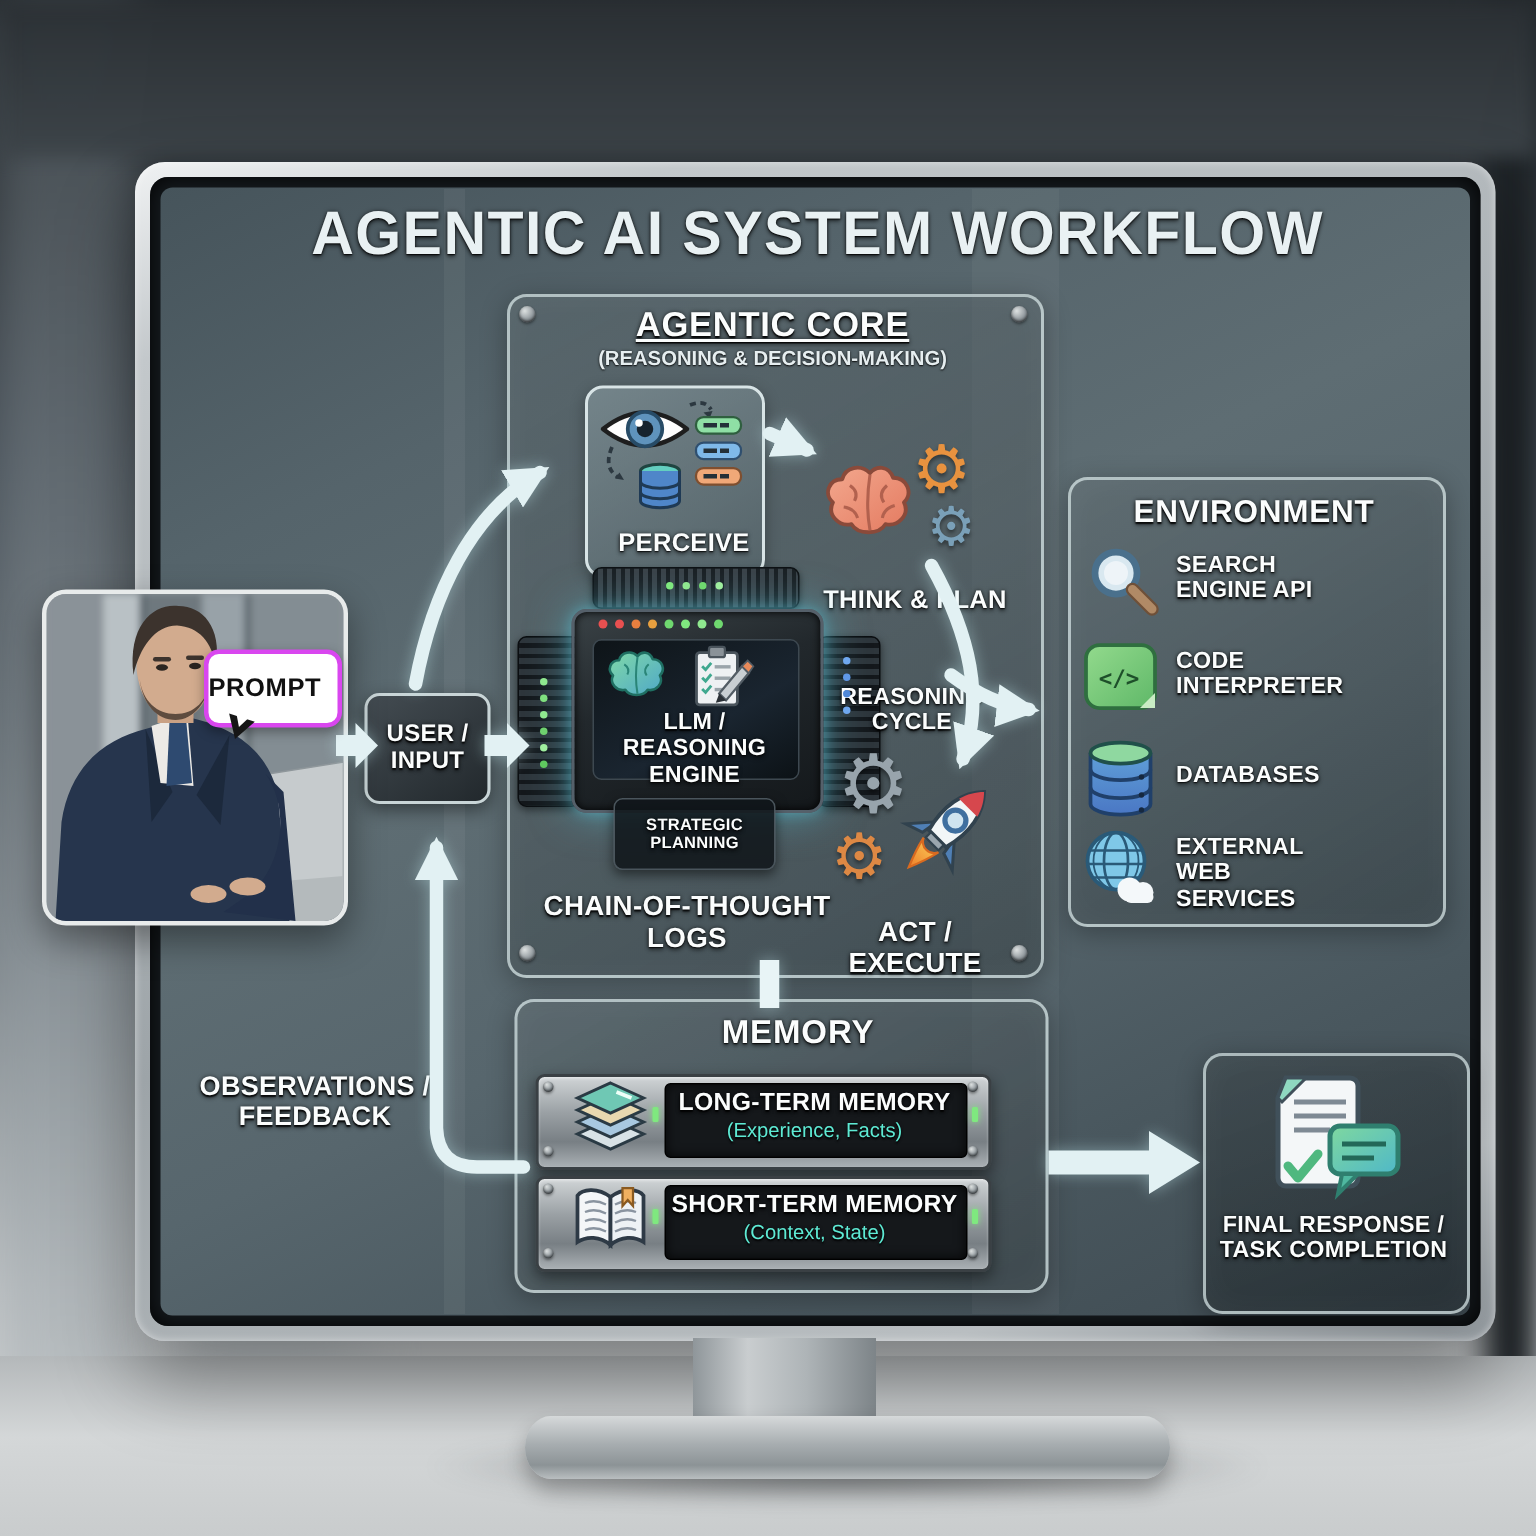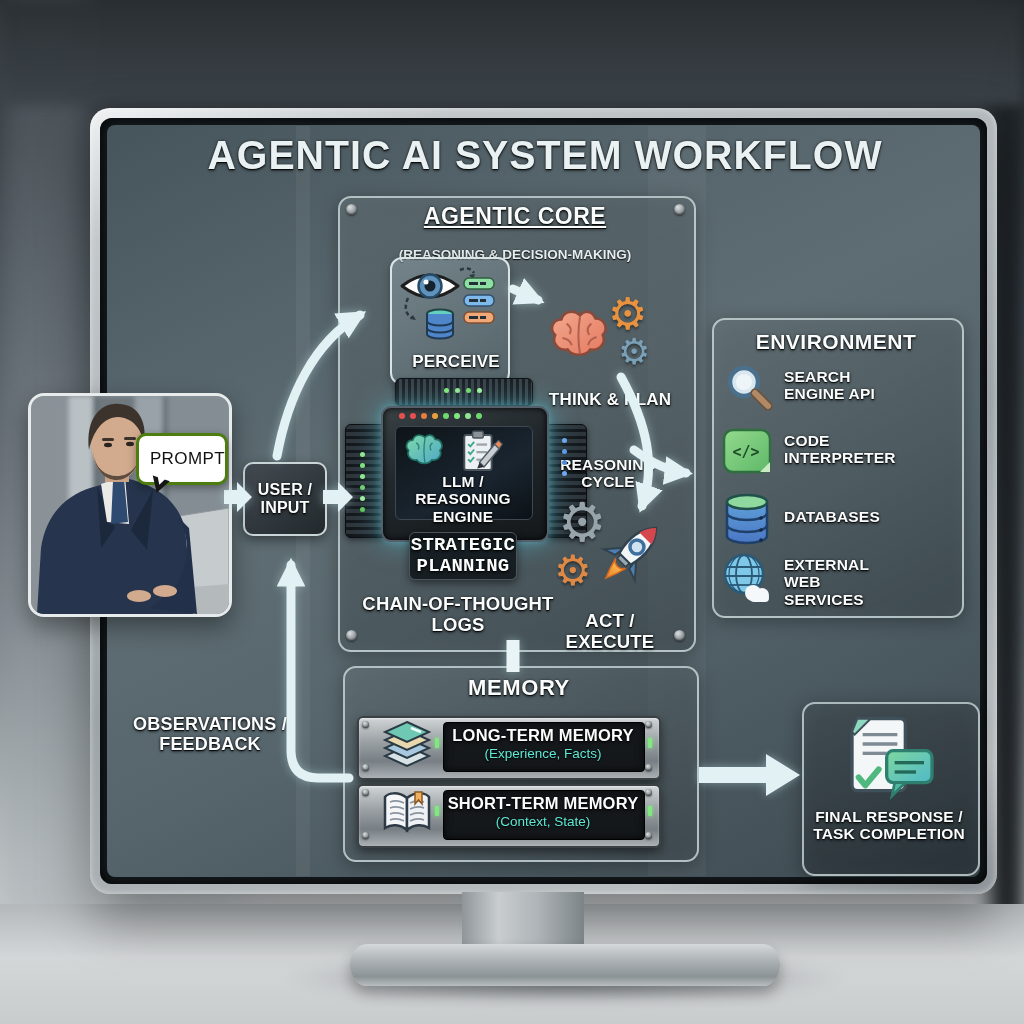--- a/index.html
+++ b/index.html
@@ -51,35 +51,35 @@
   .final-panel{left:802px;top:702px;width:174px;height:170px;
     background:linear-gradient(160deg,rgba(58,68,72,.55),rgba(26,34,38,.62));}
   .screw{width:11px;height:11px;border-radius:50%;
     background:radial-gradient(circle at 35% 30%,#dce0e0,#8d959a 60%,#575f64);
     box-shadow:inset 0 -1px 2px rgba(0,0,0,.6),0 1px 2px rgba(0,0,0,.45);}
   .screw.sm{width:7px;height:7px;}
 
   
   .photo{left:28px;top:393px;width:198px;height:218px;border-radius:16px;border:3px solid #e8ebeb;
     overflow:hidden;box-shadow:0 10px 24px rgba(0,0,0,.4);background:#8a9298;}
-  .bubble{left:136px;top:433px;width:86px;height:46px;background:#ffffff;border:3px solid #4d7c0f;border-radius:10px;
-    display:flex;align-items:center;justify-content:flex-end;font-size:17px;font-weight:normal;color:#111;letter-spacing:.4px;
+  .bubble{left:136px;top:433px;width:86px;height:46px;background:#ffffff;border:3px solid #d946ef;border-radius:10px;
+    display:flex;align-items:center;justify-content:flex-start;font-size:17px;font-weight:bold;color:#111;letter-spacing:.4px;
     box-shadow:0 3px 8px rgba(0,0,0,.35);}
   .bubble-tail{left:150px;top:478px;width:0;height:0;border-left:9px solid transparent;border-right:9px solid transparent;
     border-top:15px solid #161616;transform:rotate(18deg);}
   .bubble-tail-fill{left:155px;top:474px;width:0;height:0;border-left:6px solid transparent;border-right:6px solid transparent;
     border-top:11px solid #ffffff;transform:rotate(18deg);}
   .user-box{left:243px;top:462px;width:80px;height:70px;border-radius:10px;border:2px solid #c9d5d7;
     background:linear-gradient(145deg,rgba(66,74,80,.94),rgba(30,36,40,.94));
     box-shadow:0 4px 12px rgba(0,0,0,.45);display:flex;align-items:center;justify-content:center;}
   .user-box .lbl{font-size:16px;}
 
   
   .core-title{left:348px;top:204px;width:334px;font-size:23px;letter-spacing:.5px;text-decoration:underline;}
-  .core-subtitle{left:348px;top:231px;width:334px;font-size:13.5px;font-weight:bold;color:#e6eef0;margin-top:16px;}
+  .core-subtitle{left:348px;top:231px;width:334px;font-size:13.5px;font-weight:bold;color:#e6eef0;}
   .perceive-box{left:390px;top:257px;width:116px;height:124px;border-radius:12px;border:2.5px solid #d8e4e6;
     background:linear-gradient(150deg,rgba(152,172,178,.45),rgba(86,102,108,.55));box-shadow:0 3px 10px rgba(0,0,0,.3);}
   .perceive-lbl{left:398px;top:352px;width:116px;font-size:17px;}
   .think-lbl{left:545px;top:372px;width:130px;font-size:17px;margin-top:18px;}
   .gear{font-family:"DejaVu Sans",sans-serif;font-weight:bold;line-height:1;text-shadow:0 2px 3px rgba(0,0,0,.45);}
 
   .heatsink{left:395px;top:378px;width:136px;height:26px;border-radius:6px;border:1px solid #0e1114;
     background:#23282c;background-image:repeating-linear-gradient(90deg,#1a1f23 0 3px,#3a4248 3px 6px);
     box-shadow:0 2px 5px rgba(0,0,0,.5);}
   .side-mod{width:40px;height:112px;border-radius:6px;border:1px solid #0b0e11;
@@ -95,31 +95,31 @@
   .led-chip-row{left:399px;top:413px;background:#e85050;
     box-shadow:11px 0 #e85050,22px 0 #e87f3f,33px 0 #e8a03f,44px 0 #6fd86f,55px 0 #7fe87f,66px 0 #8fe88f,77px 0 #6fd86f;}
   .led-hs-row{left:444px;top:388px;width:5px;height:5px;border-radius:50%;background:#7fe87f;
     box-shadow:11px 0 #8fe88f,22px 0 #6fd86f,33px 0 #9fee9f;}
   .led-col-g{left:360px;top:452px;width:5px;height:5px;border-radius:50%;background:#8fe88f;
     box-shadow:0 11px #7fe07f,0 22px #8fe88f,0 33px #6fd06f,0 44px #9fee9f,0 55px #5fc85f;}
   .led-col-b{left:562px;top:438px;width:5px;height:5px;border-radius:50%;background:#6fa8f0;
     box-shadow:0 11px #5f98e8,0 22px #4f88d8,0 33px #6fa8f0;}
   .strategic-box{left:409px;top:532px;width:106px;height:46px;border-radius:6px;border:1px solid #4a555c;
     background:rgba(16,22,26,.88);display:flex;align-items:center;justify-content:center;box-shadow:0 3px 8px rgba(0,0,0,.5);}
-  .strategic-box .lbl{font-size:19px;font-family:Liberation Mono, monospace;}
+  .strategic-box .lbl{font-size:11px;}
   .chain-lbl{left:358px;top:594px;width:200px;font-size:18.5px;}
   .cycle-lbl{left:558px;top:456px;width:100px;font-size:15.5px;}
   .act-lbl{left:540px;top:611px;width:140px;font-size:18.5px;}
 
   
   .env-title{left:712px;top:330px;width:248px;font-size:21px;letter-spacing:.5px;}
   .env-lbl{text-align:left;font-size:15.5px;}
 
   
-  .mem-title{left:343px;top:676px;width:352px;font-size:22px;letter-spacing:.6px;}
+  .mem-title{left:343px;top:676px;width:352px;font-size:22px;letter-spacing:.6px;padding-left:13px;}
   .rack{left:357px;width:300px;height:60px;border-radius:6px;border:2px solid #3a4044;
     background:linear-gradient(180deg,#d0d4d6,#9aa0a4 40%,#787f84 72%,#aab0b4);
     box-shadow:0 4px 10px rgba(0,0,0,.45),inset 0 1px 2px rgba(255,255,255,.5);}
   .rack-plate{left:443px;width:200px;height:48px;border-radius:4px;background:#15181b;border:1px solid #000;
     box-shadow:inset 0 0 8px rgba(0,0,0,.8);}
   .rack-title{left:443px;width:200px;font-size:16.5px;}
   .rack-sub{left:443px;width:200px;font-size:13.5px;color:#5eead4;}
   .rack-led{width:4px;height:10px;background:#7fe87f;border-radius:1px;box-shadow:0 0 4px #7fe87f;}
 
   

